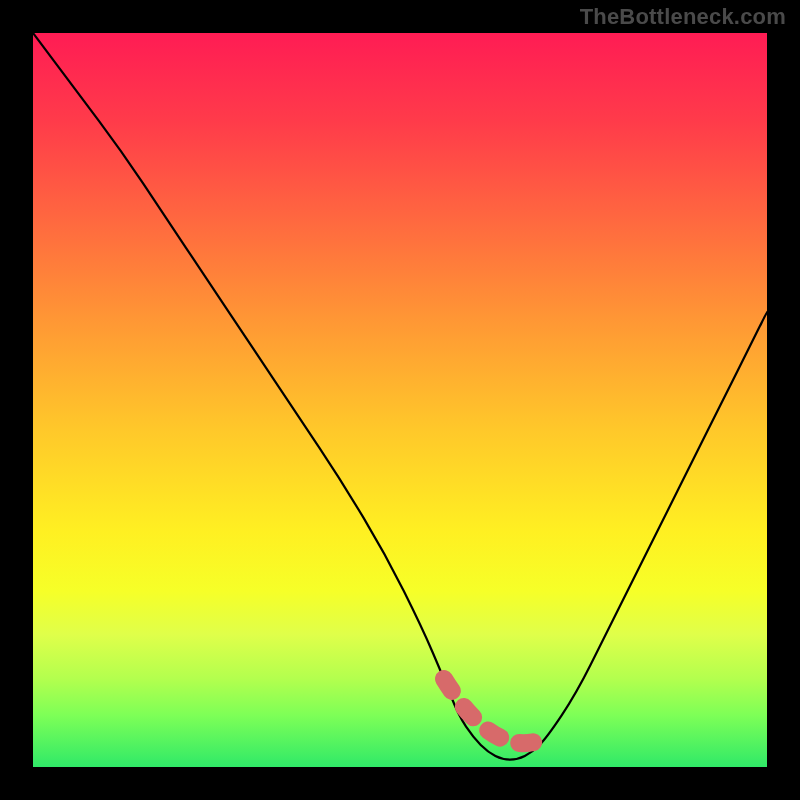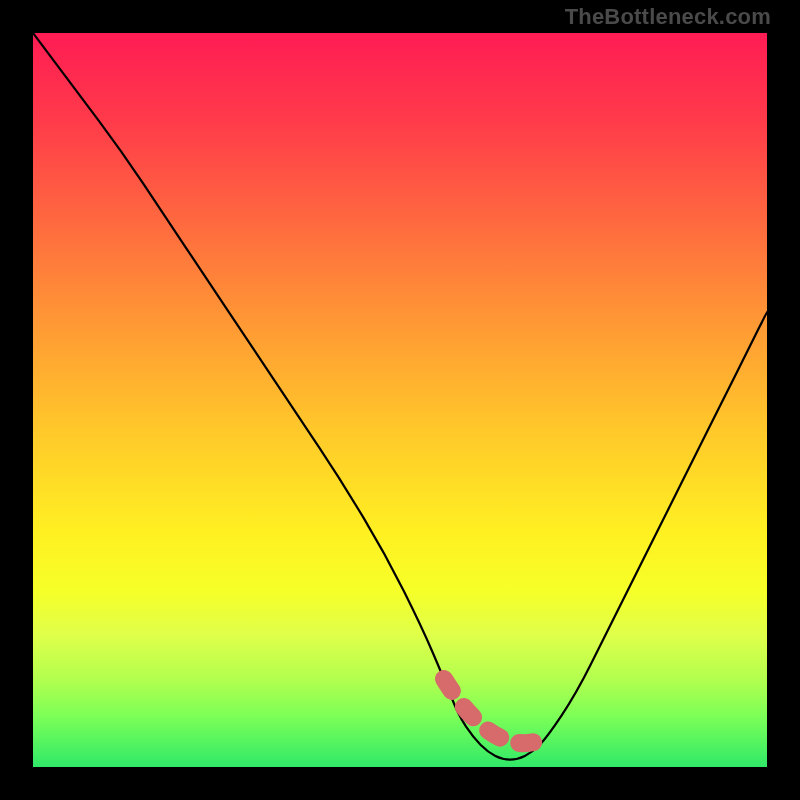--- a/index.html
+++ b/index.html
@@ -13,21 +13,21 @@
   }
   .frame {
     position: relative;
     width: 800px;
     height: 800px;
     background: #000;
   }
   .watermark {
     position: absolute;
     top: 4px;
-    right: 29px;
+    right: 14px;
     color: #4a4a4a;
     font-size: 22px;
     font-weight: 600;
     letter-spacing: 0.2px;
     z-index: 5;
     text-align: center;
   }
   .plot {
     position: absolute;
     left: 33px;

